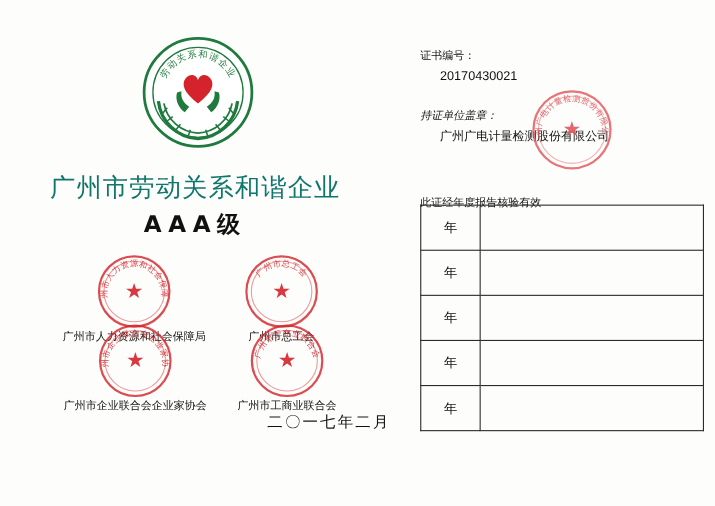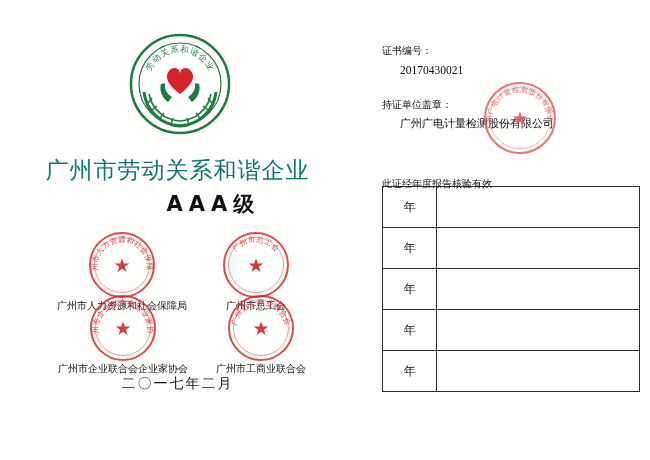--- a/index.html
+++ b/index.html
@@ -51,21 +51,20 @@
     position: absolute;
     left: 0;
     top: 190px;
     width: 355px;
     text-align: center;
     font-family: "DejaVu Sans", sans-serif;
     font-size: 21px;
     letter-spacing: 6px;
     color: #111;
     font-weight: 600;
-    padding-left: 36px;
   }
   
   .seal-row {
     position: absolute;
     width: 355px;
   }
   .seal-row-1 { top: 232px; left: 0; }
   .seal-row-2 { top: 295px; left: 0; }
 
   .seal-item {
@@ -118,48 +117,48 @@
     font-size: 7.4px;
     font-family: "DejaVu Sans", sans-serif;
     letter-spacing: .4px;
     opacity: .88;
   }
   .date-line {
     position: absolute;
     left: 0;
     top: 375px;
     width: 355px;
-    text-align: center;
+    text-align: right;
     font-family: "DejaVu Sans", sans-serif;
     font-size: 14px;
     letter-spacing: 2px;
     color: #111;
   }
 
   
   .right {
     position: absolute;
     left: 372px;
     top: 0;
     width: 278px;
     height: 460px;
   }
   .field-label {
     font-family: "DejaVu Sans", sans-serif;
     font-size: 10px;
     color: #111;
   }
   .field-value {
-    font-family: Liberation Serif, serif;
+    font-family: Liberation Sans, sans-serif;
     font-size: 11.5px;
     color: #111;
   }
   .r-certno-label { position: absolute; left: 10px; top: 44px; }
   .r-certno-value { position: absolute; left: 28px; top: 64px; }
-  .r-holder-label { position: absolute; left: 10px; top: 98px; }
+  .r-holder-label { position: absolute; left: 10px; top: 98px; font-style: italic; }
   .r-holder-value { position: absolute; left: 28px; top: 116px; font-size: 11px; }
   .r-annual-label { position: absolute; left: 10px; top: 177px; }
 
   .holder-stamp {
     position: absolute;
     left: 112px;
     top: 82px;
     width: 72px;
     height: 72px;
   }

